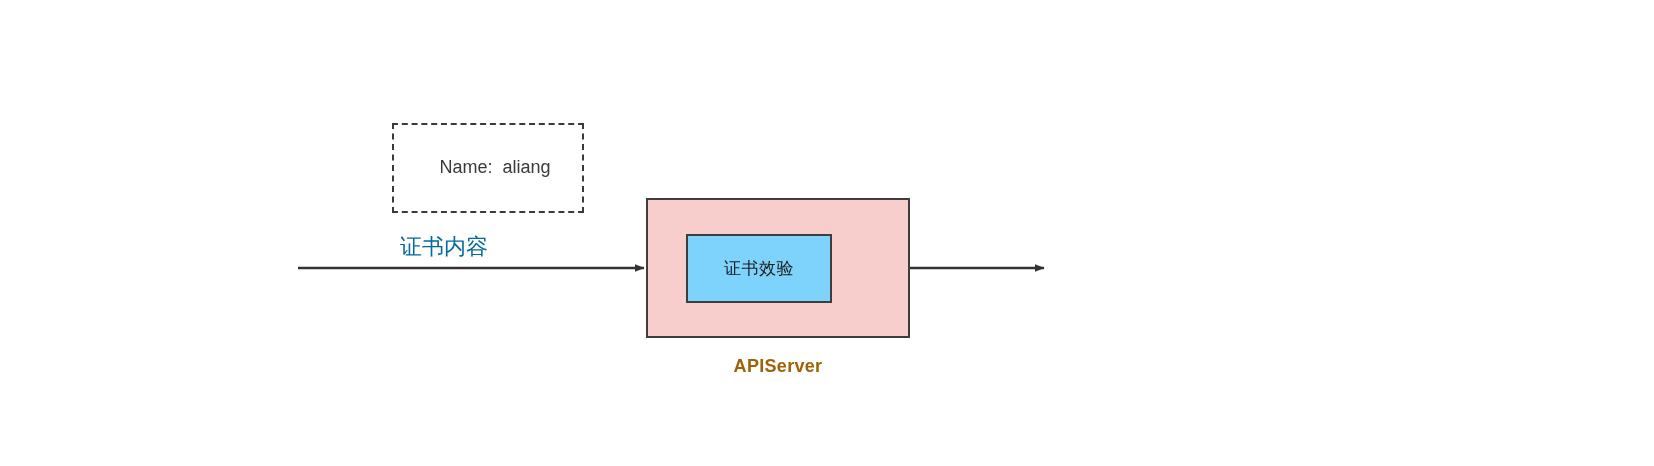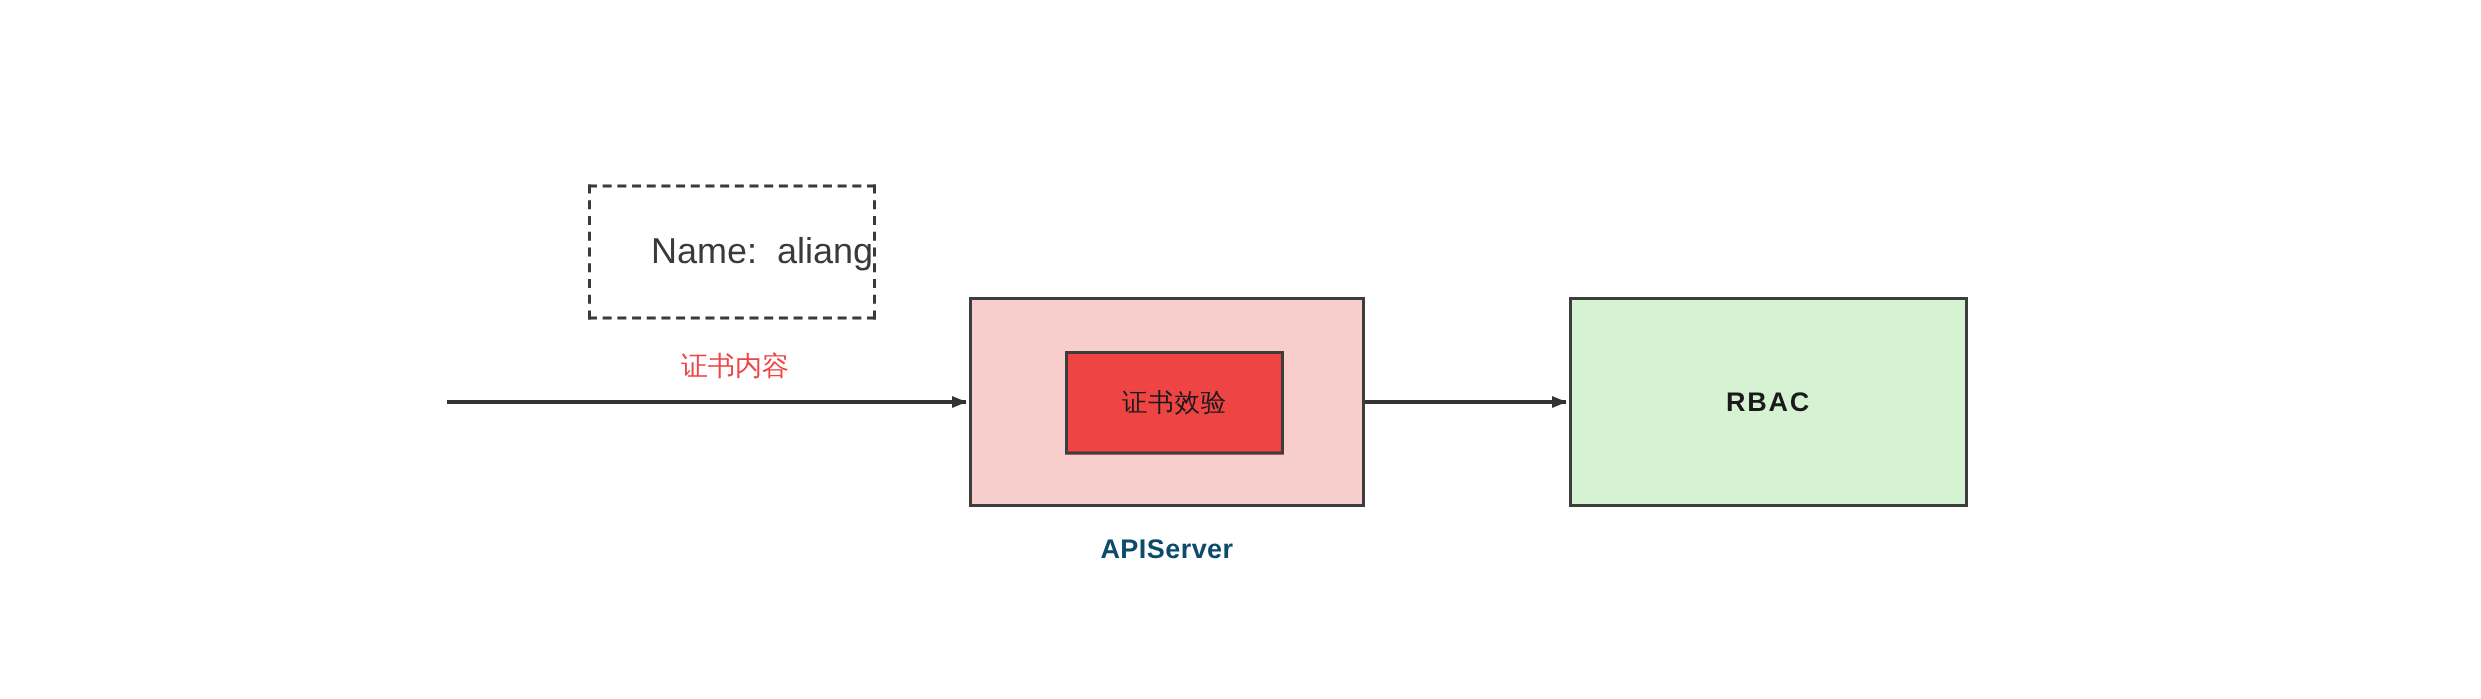--- a/index.html
+++ b/index.html
@@ -39,86 +39,86 @@
     letter-spacing: 0.5px;
   }
   
   #credential-box {
     left: 392px;
     top: 123px;
     width: 192px;
     height: 90px;
     background: transparent;
     border: 2.5px dashed #3a3a3a;
-    flex-direction: column;
-    align-items: flex-end;
+    flex-direction: row;
+    align-items: center;
     justify-content: center;
     padding-left: 14px;
-    font-size: 24px;
+    font-size: 18px;
     font-weight: normal;
     line-height: 1.32;
     color: #3a3a3a;
   }
   #credential-box .cred-line {
     white-space: pre;
   }
   
   #apiserver-box {
     left: 646px;
     top: 198px;
     width: 264px;
     height: 140px;
     background: #f8cecc;
     border: 2px solid #3d3d3d;
   }
   
   #verify-box {
-    left: 710px;
+    left: 686px;
     top: 234px;
     width: 146px;
     height: 69px;
-    background: #ef4444;
+    background: #7dd3fc;
     border: 2px solid #3d3d3d;
     font-size: 17px;
     font-weight: normal;
     letter-spacing: 0.5px;
   }
   
   #apiserver-caption {
     position: absolute;
     left: 646px;
     top: 356px;
     width: 264px;
     text-align: center;
     font-size: 18px;
     font-weight: bold;
-    color: #0c4a6e;
+    color: #a16207;
     letter-spacing: 0.3px;
   }
   
   #rbac-box {
     left: 1046px;
     top: 198px;
     width: 266px;
     height: 140px;
     background: #d5f2d2;
     border: 2px solid #3d3d3d;
     font-size: 18px;
     font-weight: bold;
     letter-spacing: 1.2px;
   }
   
   #edge-label-cert {
     position: absolute;
     left: 400px;
     top: 232px;
     width: 180px;
-    text-align: center;
-    font-size: 18px;
-    color: #ef4444;
+    text-align: left;
+    font-size: 22px;
+    color: #0369a1;
     white-space: nowrap;
   }
   svg.edges {
     position: absolute;
     left: 0;
     top: 0;
     width: 1654px;
     height: 466px;
     pointer-events: none;
   }
@@ -146,17 +146,14 @@
   <div id="edge-label-cert">证书内容</div>
 
   <div class="node" id="apiserver-box"></div>
 
   <div class="node" id="verify-box">
     <span>证书效验</span>
   </div>
 
   <div id="apiserver-caption">APIServer</div>
 
-  <div class="node" id="rbac-box">
-    <span>RBAC</span>
-  </div>
 
 </div>
 
 </body></html>

